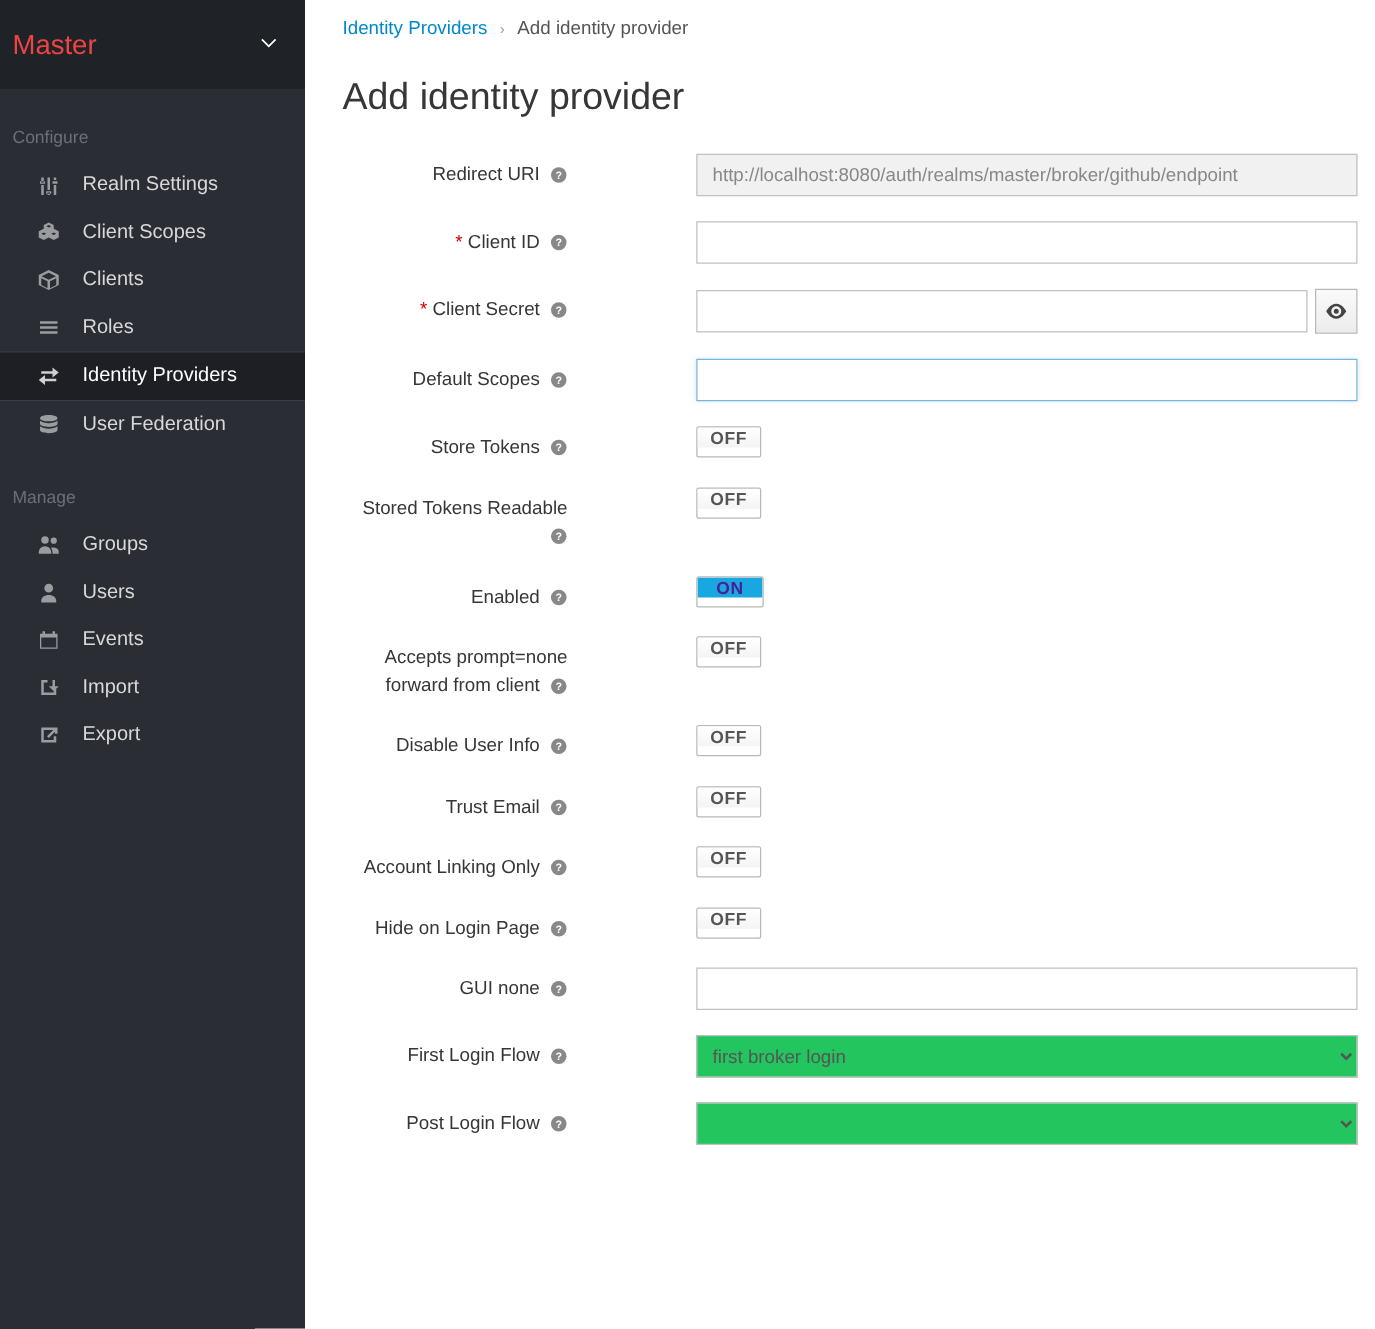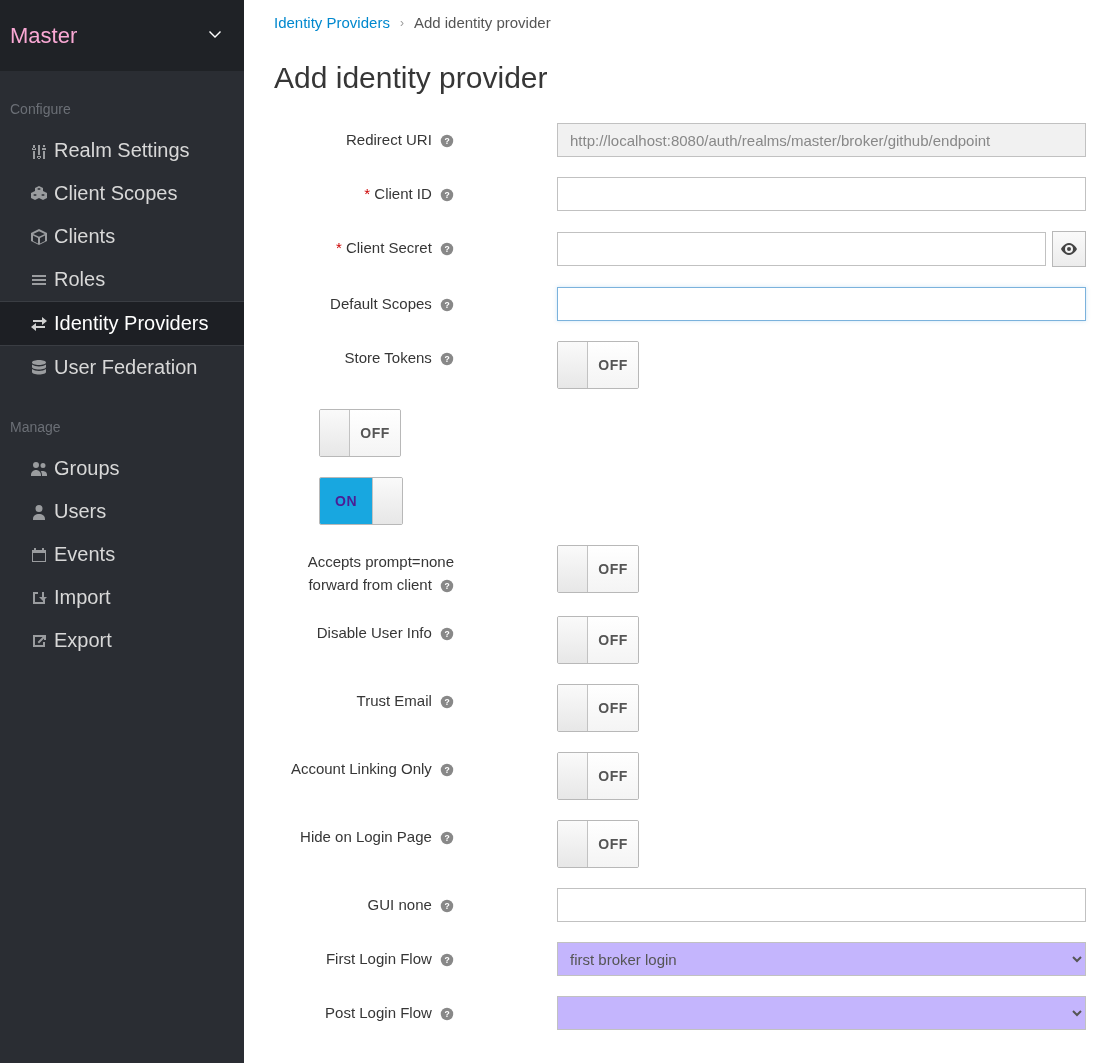--- a/index.html
+++ b/index.html
@@ -26,39 +26,39 @@
   }
   .realm-selector {
     height: 71px;
     background: #1f2226;
     display: flex;
     align-items: center;
     justify-content: space-between;
     padding: 0 20px 0 10px;
   }
   .realm-name {
-    color: #f9a8d4;
+    color: #ef4444;
     font-size: 22px;
     font-weight: 400;
   }
   .realm-chevron {
     color: #fff;
   }
   .nav-section-title {
     color: #6b6f76;
     font-size: 14px;
     padding: 30px 10px 12px 10px;
   }
   .nav-item {
     display: flex;
     align-items: center;
-    gap: 6px;
+    gap: 18px;
     padding: 10px 10px 10px 30px;
     color: #d8d8d8;
-    font-size: 20px;
+    font-size: 16px;
     cursor: pointer;
   }
   .nav-item.active {
     background: #1d1f24;
     border-top: 1px solid #3a3d43;
     border-bottom: 1px solid #3a3d43;
     color: #fff;
   }
   .nav-icon {
     width: 18px;
@@ -152,23 +152,24 @@
     align-items: center;
     justify-content: center;
     cursor: pointer;
   }
   .eye-btn svg { width: 18px; height: 18px; fill: #444; }
 
   
   .toggle {
     display: inline-flex;
     border: 1px solid #b8b8b8;
-    height: 48px;
+    height: 25px;
     border-radius: 2px;
     overflow: hidden;
+    flex-direction: column;
   }
   .toggle-half {
     display: flex;
     align-items: center;
     justify-content: center;
     font-size: 14px;
     font-weight: 700;
     letter-spacing: 0.5px;
   }
   .toggle.off .toggle-left {
@@ -192,21 +193,21 @@
     border-left: 1px solid #c2c2c2;
   }
 
   .select {
     width: 100%;
     height: 34px;
     border: 1px solid #c1c1c1;
     padding: 0 8px;
     font-size: 15px;
     color: #555;
-    background: #c4b5fd;
+    background: #22c55e;
   }
 </style>
 </head>
 <body>
 
 <svg width="0" height="0" style="position:absolute">
   <defs>
     <g id="i-sliders">
         <path d="M3 3v4h2V3H3zm5 0v10h2V3H8zm5 0v2h2V3h-2zM3 9v8h2V9H3zm10 0v8h2V9h-2zM8 15v2h2v-2H8zM2 6h4v2H2V6zm5 8h4v2H7v-2zm5-8h4v2h-4V6z"></path>
       </g>
@@ -413,28 +414,34 @@
             <use href="#i-help"></use>
           </svg></div>
         <div class="form-control-wrap">
           <div class="toggle off">
             <div class="toggle-half toggle-left"></div>
             <div class="toggle-half toggle-right">OFF</div>
           </div>
         </div>
       </div>
       <div class="form-row">
-        <div class="form-control-wrap">
-          <div class="toggle off">
-            <div class="toggle-half toggle-left"></div>
-            <div class="toggle-half toggle-right">OFF</div>
-          </div>
-        </div>
-      </div>
-      <div class="form-row">
+        <div class="form-label"><span>Stored Tokens Readable</span> <svg class="help-icon" viewBox="0 0 18 18">
+            <use href="#i-help"></use>
+          </svg></div>
+        <div class="form-control-wrap">
+          <div class="toggle off">
+            <div class="toggle-half toggle-left"></div>
+            <div class="toggle-half toggle-right">OFF</div>
+          </div>
+        </div>
+      </div>
+      <div class="form-row">
+        <div class="form-label"><span>Enabled</span> <svg class="help-icon" viewBox="0 0 18 18">
+            <use href="#i-help"></use>
+          </svg></div>
         <div class="form-control-wrap">
           <div class="toggle on">
             <div class="toggle-half toggle-left">ON</div>
             <div class="toggle-half toggle-right"></div>
           </div>
         </div>
       </div>
       <div class="form-row">
         <div class="form-label"><span>Accepts prompt=none forward from client</span> <svg class="help-icon" viewBox="0 0 18 18">
             <use href="#i-help"></use>

